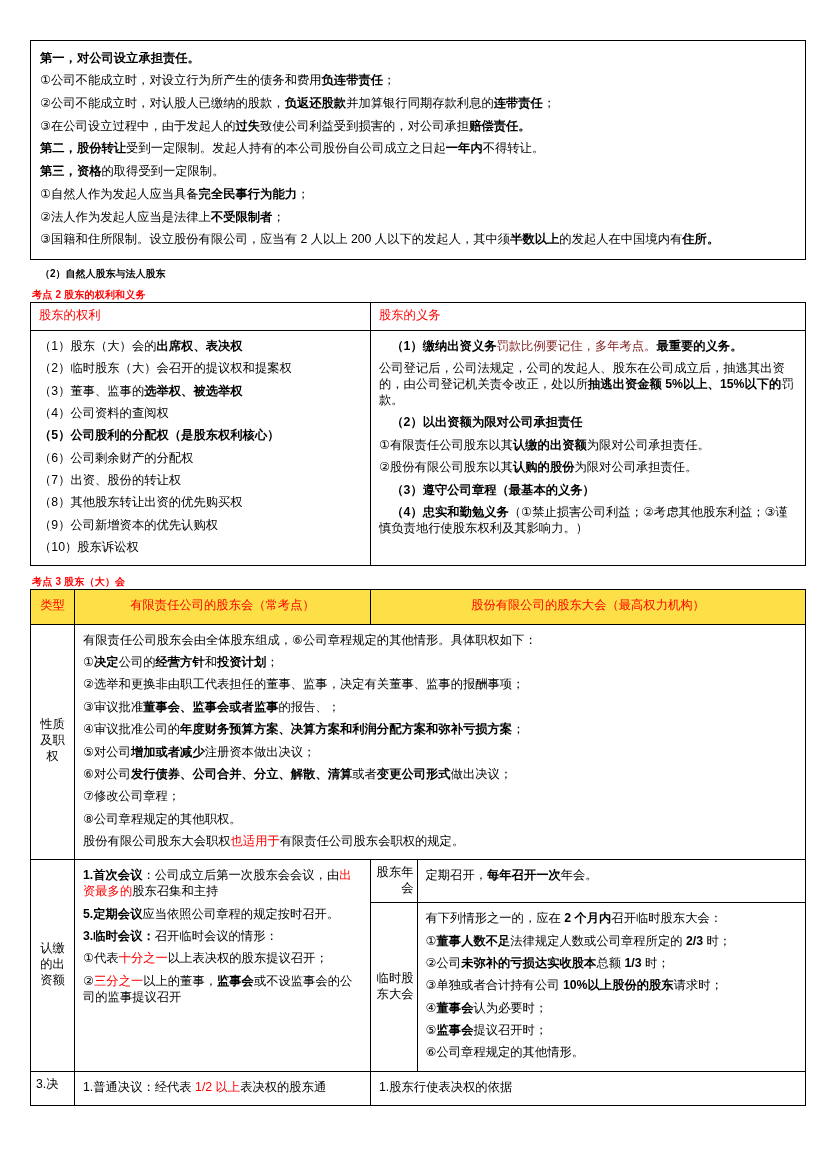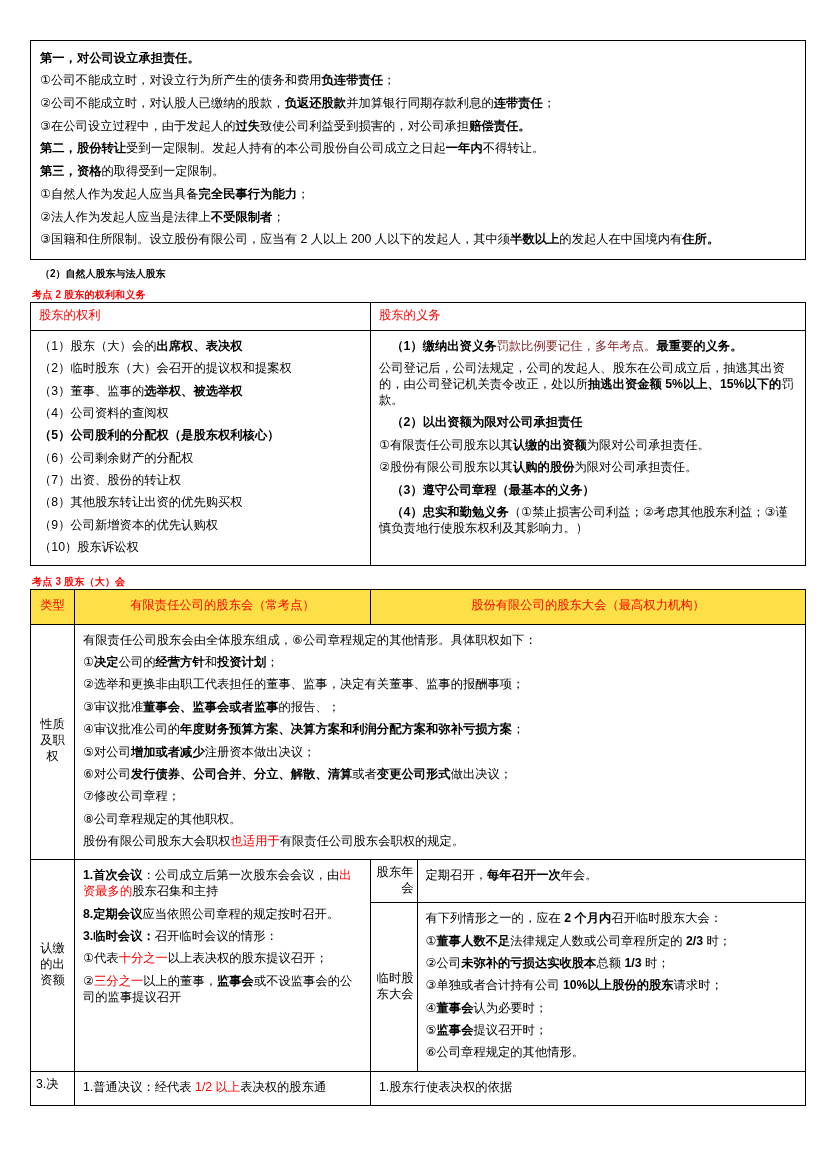--- a/index.html
+++ b/index.html
@@ -216,21 +216,21 @@
               <p><span>股份有限公司股东大会职权</span><span class="rb">也适用于</span><span>有限责任公司股东会职权的规定。</span></p>
             </div>
         </td>
       </tr>
 
       <tr>
         <td class="vcent nowrap-col" style="word-break:break-all;">认缴的出资额</td>
         <td>
           <div>
               <p><span class="b">1.首次会议</span><span>：公司成立后第一次股东会会议，由</span><span class="rb">出资最多的</span><span>股东召集和主持</span></p>
-              <p><span class="b">8.定期会议</span><span>应当依照公司章程的规定按时召开。</span></p>
+              <p><span class="b">5.定期会议</span><span>应当依照公司章程的规定按时召开。</span></p>
               <p><span class="b">3.临时会议：</span><span>召开临时会议的情形：</span></p>
               <p><span>①代表</span><span class="rb">十分之一</span><span>以上表决权的股东提议召开；</span></p>
               <p><span>②</span><span class="rb">三分之一</span><span>以上的董事，</span><span class="b">监事会</span><span>或不设监事会的公司的监事提议召开</span></p>
             </div>
         </td>
         <td style="padding:0;">
           <table class="inner" style="margin:0;width:100%;">
             <colgroup>
                 <col style="width:46px">
                 <col>

